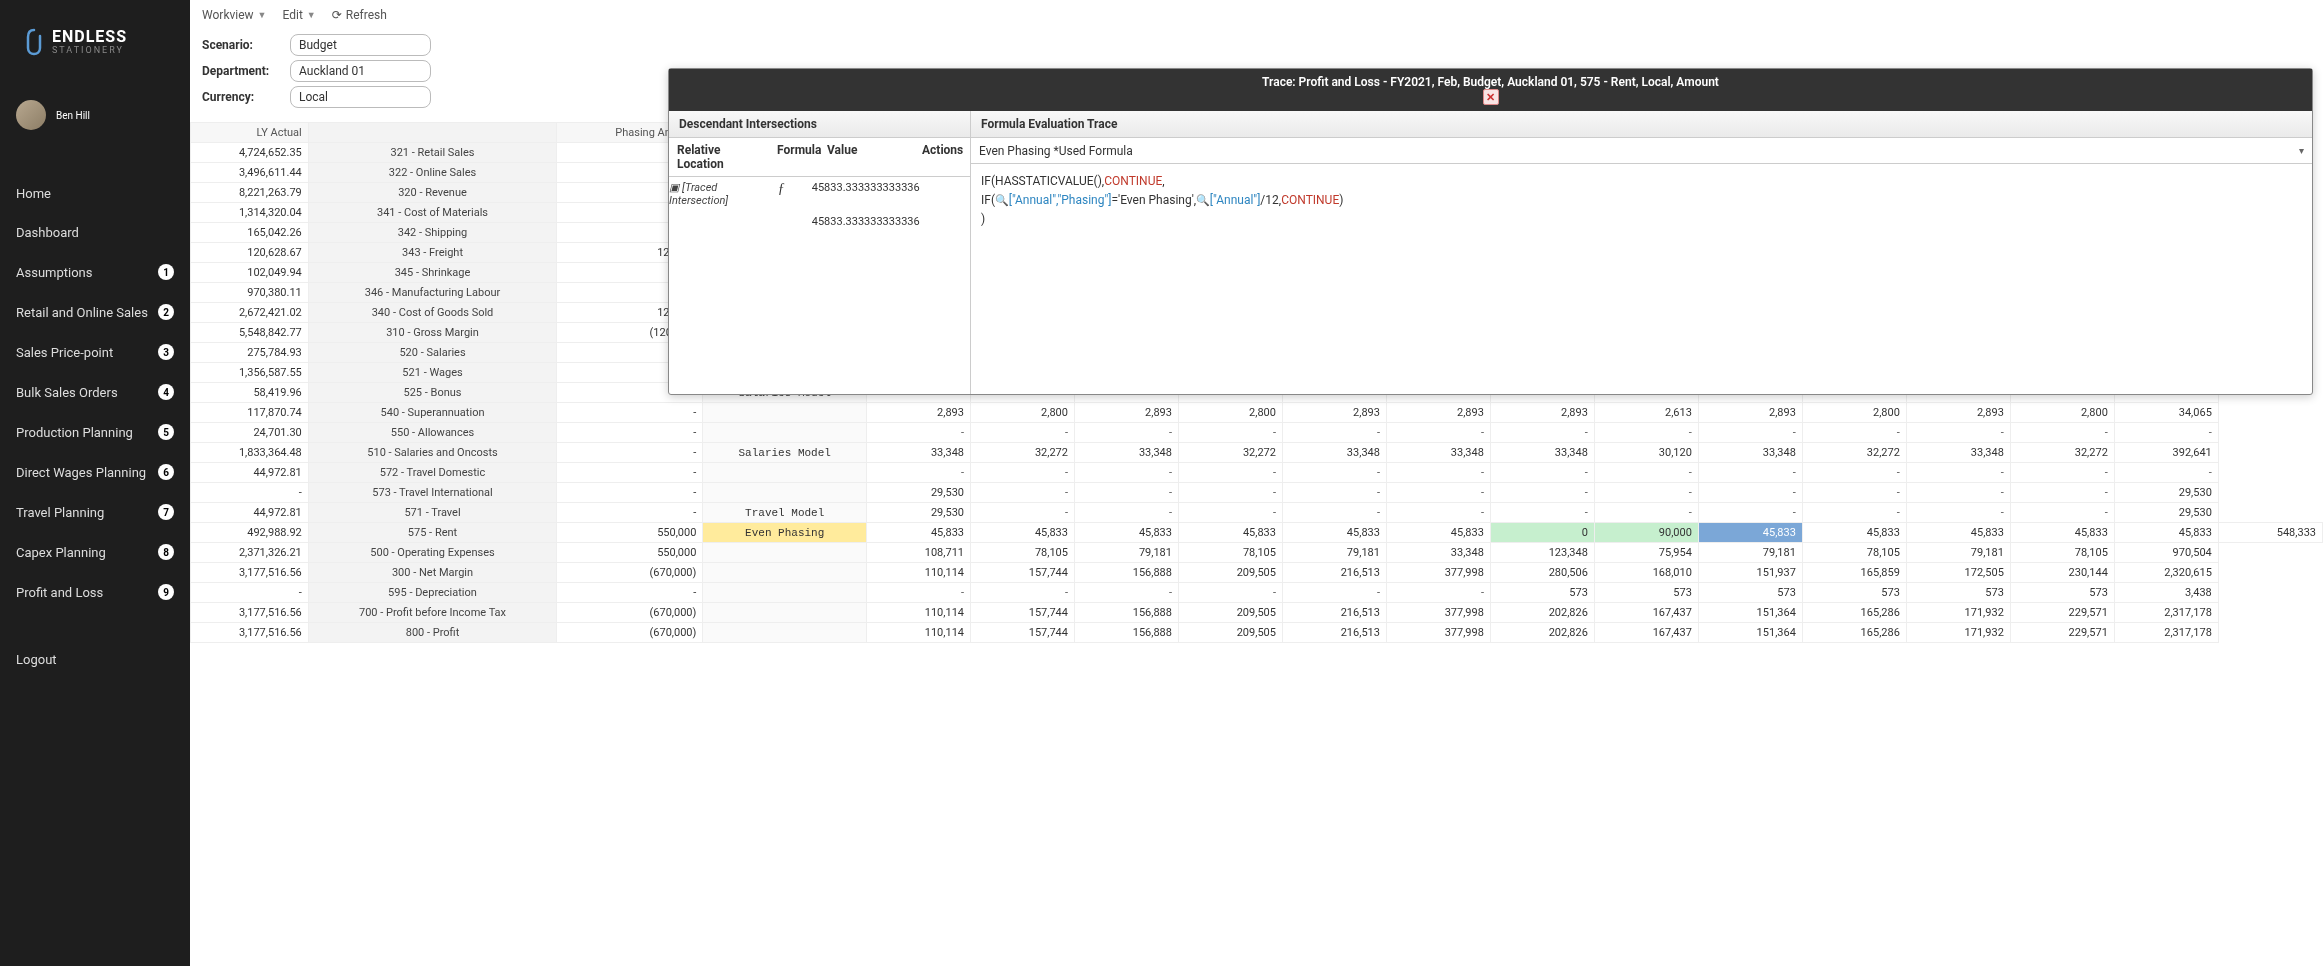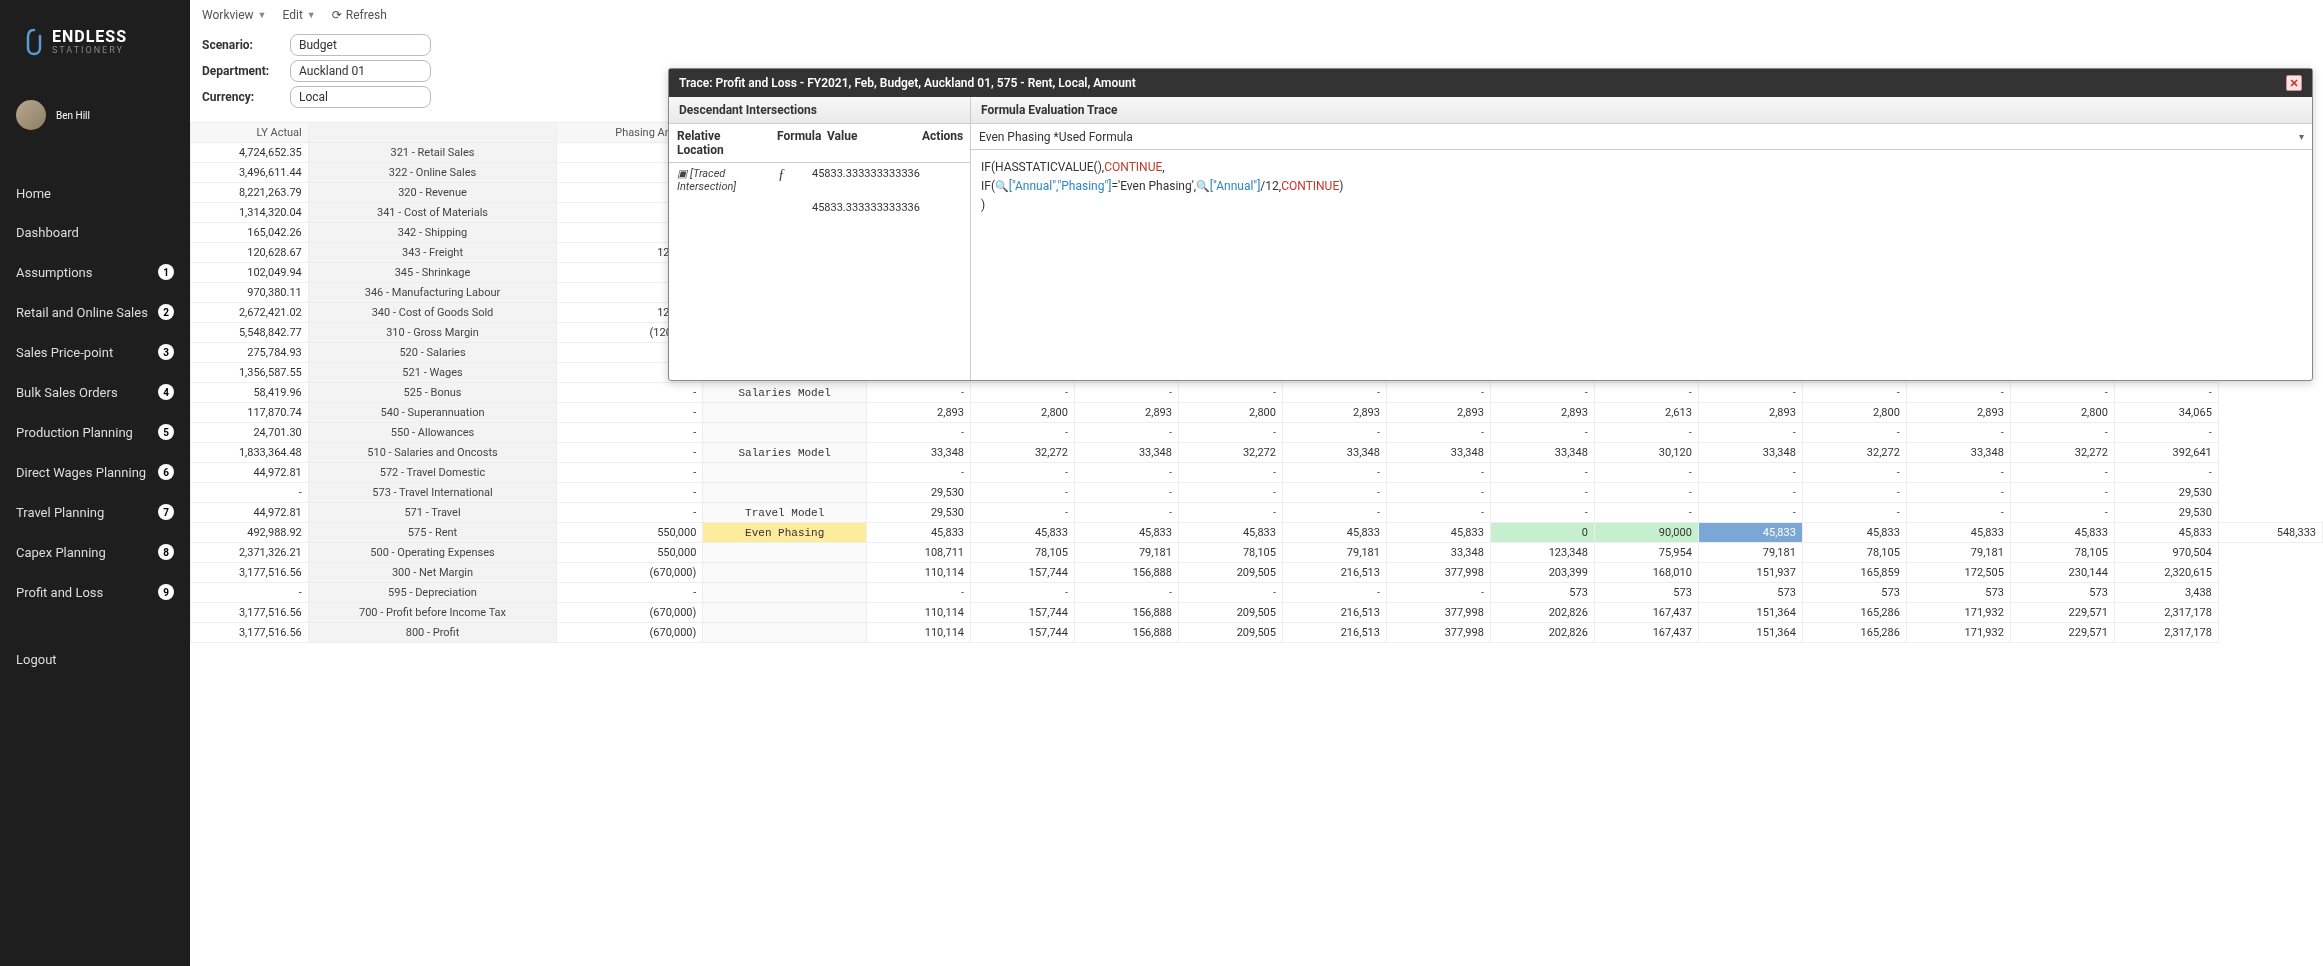--- a/index.html
+++ b/index.html
@@ -41,34 +41,34 @@
 table.grid .phasing-col { min-width: 65px; }
 table.grid .model-col { min-width: 60px; text-align: center; background: #fafafa; border-left: 1px solid #ddd; font-family: Liberation Mono, monospace; }
 table.grid .data-col { min-width: 67px; }
 table.grid td.dash { color: #555; }
 .cell-green { background: #c6efce !important; }
 .cell-blue { background: #7ba7d7 !important; color: #fff; }
 .cell-yellow { background: #ffeb9c !important; text-align: center; }
 
 
 .dialog { position: absolute; top: 68px; left: 478px; right: 10px; background: #fff; border: 1px solid #888; border-radius: 3px; box-shadow: 0 2px 10px rgba(0,0,0,.2); z-index: 20; }
-.dialog-header { background: #333; color: #fff; padding: 6px 10px; font-size: 12px; font-weight: 600; display: flex; justify-content: space-between; align-items: center; }
+.dialog-header { background: #333; color: #fff; padding: 6px 10px; font-size: 12px; font-weight: 600; display: flex; justify-content: space-between; align-items: center; flex-direction: column; }
 .dialog-close { width: 16px; height: 16px; background: #f9e4e4; border: 1px solid #d88; border-radius: 2px; color: #c33; font-size: 11px; display: flex; align-items: center; justify-content: center; cursor: pointer; }
 .dialog-body { display: flex; height: 283px; }
 .panel-left { width: 302px; border-right: 1px solid #ccc; display: flex; flex-direction: column; }
 .panel-title { background: linear-gradient(#f8f8f8,#eaeaea); border-bottom: 1px solid #ccc; padding: 6px 10px; font-weight: 700; font-size: 12px; }
 .panel-cols { display: flex; border-bottom: 1px solid #ccc; font-weight: 700; font-size: 12px; background: #fff; }
 .panel-cols div { padding: 5px 8px; }
 .pc-1 { width: 100px; }
 .pc-2 { width: 50px; text-align: center; }
 .pc-3 { flex: 1; }
 .pc-4 { width: 56px; text-align: right; }
 .panel-rows { flex: 1; font-size: 11px; }
 .panel-row { display: flex; padding: 4px 0; }
-.panel-row .pc-1 { font-style: italic; color: #444; padding-left: 8px; }
+.panel-row .pc-1 { font-style: italic; color: #444; }
 .panel-row .pc-2 { font-family: serif; font-style: italic; font-size: 14px; text-align: center; }
 .panel-row .pc-3 { text-align: left; padding-left: 8px; }
 
 .panel-right { flex: 1; display: flex; flex-direction: column; }
 .formula-select { margin: 0; border: 1px solid #ccc; border-width: 0 0 1px 0; padding: 4px 8px; font-size: 12px; background: #fff; display: flex; align-items: center; justify-content: space-between; height: 26px; }
 .formula-body { flex: 1; padding: 8px 10px; font-family: Consolas, Monaco, monospace; font-size: 12px; line-height: 1.6; color: #333; overflow: auto; }
 .kw-red { color: #c0392b; }
 .kw-blue { color: #2e86c1; }
 .mag { color: #2e86c1; font-size: 11px; }
 </style>
@@ -606,21 +606,21 @@
             <td class="ly-col">3,177,516.56</td>
             <td class="row-label">300 - Net Margin</td>
             <td class="phasing-col">(670,000)</td>
             <td class="model-col"></td>
             <td class="data-col">110,114</td>
             <td class="data-col">157,744</td>
             <td class="data-col">156,888</td>
             <td class="data-col">209,505</td>
             <td class="data-col">216,513</td>
             <td class="data-col">377,998</td>
-            <td class="data-col">203,399</td>
+            <td class="data-col">280,506</td>
             <td class="data-col">168,010</td>
             <td class="data-col">151,937</td>
             <td class="data-col">165,859</td>
             <td class="data-col">172,505</td>
             <td class="data-col">230,144</td>
             <td class="data-col">2,320,615</td>
           </tr>
           <tr>
             <td class="ly-col">-</td>
             <td class="row-label">595 - Depreciation</td>

